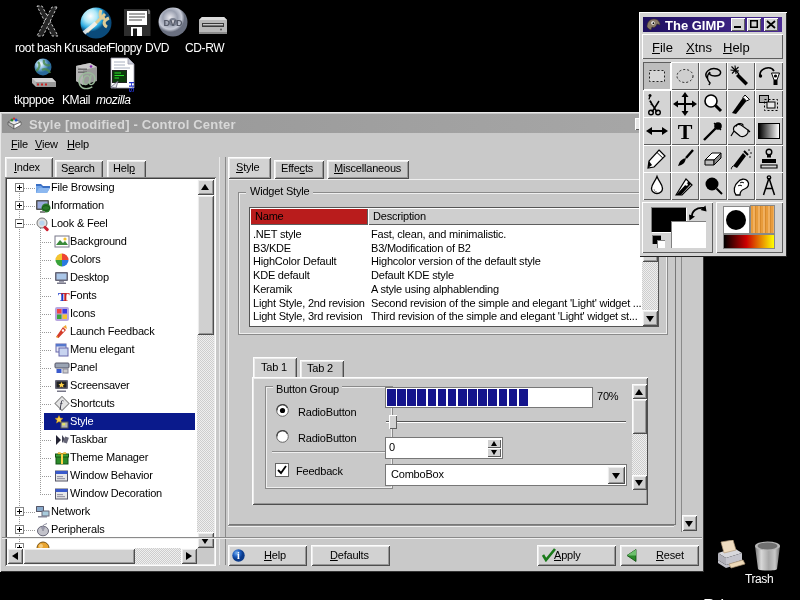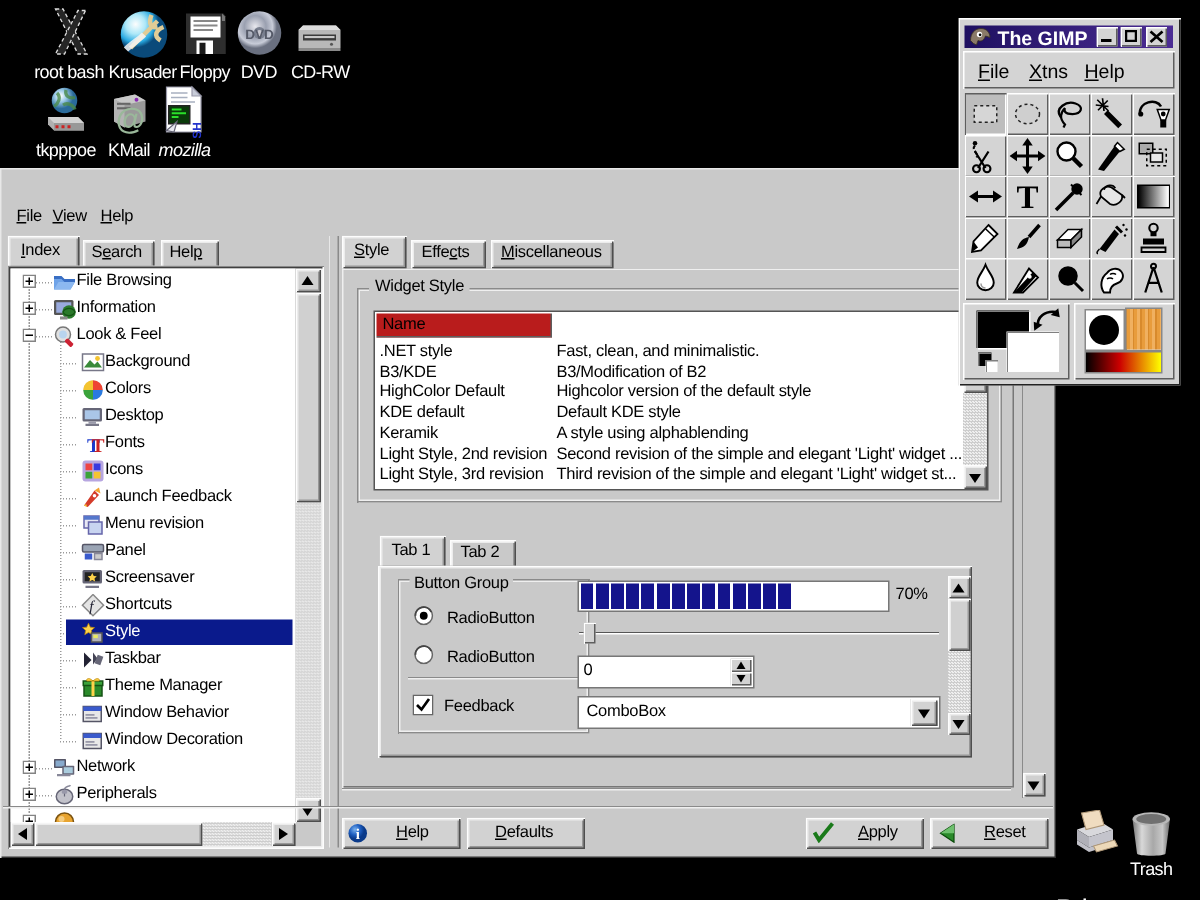--- a/index.html
+++ b/index.html
@@ -1,21 +1,21 @@
 <!DOCTYPE html>
 <html><head><meta charset="utf-8"><style>
 *{margin:0;padding:0;box-sizing:border-box;border:0}
 html,body{width:800px;height:600px}
 body{background:#000;font-family:"Liberation Sans",sans-serif;position:relative;overflow:hidden}
 .a{position:absolute}
 .r1{box-shadow:inset 1px 1px 0 #fff,inset -1px -1px 0 #5e5e5e}
 .r2{box-shadow:inset 1px 1px 0 #fdfdfd,inset -1px -1px 0 #4e4e4e,inset 2px 2px 0 #ececec,inset -2px -2px 0 #979797}
 .s2{box-shadow:inset 1px 1px 0 #888,inset -1px -1px 0 #fdfdfd,inset 2px 2px 0 #404040,inset -2px -2px 0 #ececec}
 .lbl{font-size:11px;letter-spacing:-0.2px;color:#000;white-space:nowrap;line-height:1}
-.dlbl{color:#fff;font-size:12px;letter-spacing:-0.4px;text-align:center;white-space:nowrap;line-height:1}
+.dlbl{color:#fff;font-size:12px;letter-spacing:-0.4px;text-align:left;white-space:nowrap;line-height:1}
 .chk{background-image:conic-gradient(#efefef 25%,#cdcdcd 0 50%,#efefef 0 75%,#cdcdcd 0);background-size:2px 2px}
 u{text-decoration:underline}
 </style></head>
 <body>
 
 <div class="a" id="desktop-icons">
   <svg class="a" style="left:33px;top:5px" width="29" height="33" viewBox="0 0 29 33">
       <g stroke="#dedede" stroke-width="0.9" stroke-dasharray="2.5 1.8" fill="#262626">
         <polygon points="4,1 9,1 25,31 19,31"></polygon>
         <polygon points="24,2 19,2 4,31 10,31"></polygon>
@@ -116,20 +116,32 @@
         <path d="M6.5 16 H13 M6.5 18.5 H16 M6.5 21 H11"></path>
       </g>
       <text x="24" y="32" font-size="8" font-weight="bold" fill="#2233cc" text-anchor="middle" transform="rotate(-90 24 30)" font-family="Liberation Sans">SH</text>
       <polygon points="3,30 10,24 8,31" fill="#e8e8f0" stroke="#667" stroke-width="0.8"></polygon>
     </svg>
   <div class="dlbl a" style="left:96px;top:94px;width:54px;font-style:italic">mozilla</div>
 </div>
 
 <div class="a" id="cc" style="left:0px;top:112px;width:704px;height:460px;background:#c9c9c9;box-shadow:inset 1px 1px 0 #e8e8e8,inset -1px -1px 0 #333">
 
+  <div class="a" style="left:2px;top:2px;width:700px;height:19px;background:linear-gradient(90deg,#959595,#a8a8a8)">
+    <svg class="a" style="left:5px;top:2px" width="15" height="15" viewBox="0 0 15 15">
+      <polygon points="1,6 7,3 14,6 7,9" fill="#e8e8e8" stroke="#555" stroke-width="0.7"></polygon>
+      <polygon points="1,6 7,9 7,13 1,9" fill="#bbb" stroke="#555" stroke-width="0.7"></polygon>
+      <polygon points="14,6 7,9 7,13 14,9" fill="#fff" stroke="#555" stroke-width="0.7"></polygon>
+      <circle cx="5" cy="4" r="1.5" fill="#2a8a2a"></circle>
+        <circle cx="9" cy="4" r="1.5" fill="#2255cc"></circle>
+        <circle cx="7" cy="2.6" r="1.2" fill="#cc3333"></circle>
+    </svg>
+    <div class="a" style="left:27px;top:3px;font-size:13px;font-weight:bold;color:#d8d8d8;letter-spacing:0.2px">Style [modified] - Control Center</div>
+    <div class="a r1" style="left:633px;top:4px;width:5px;height:12px;background:#e8e8e8"></div>
+  </div>
 
   <div class="a" style="left:2px;top:21px;width:700px;height:22px">
     <div class="a lbl" style="left:9px;top:6px"><u>F</u>ile</div>
     <div class="a lbl" style="left:33px;top:6px"><u>V</u>iew</div>
     <div class="a lbl" style="left:65px;top:6px"><u>H</u>elp</div>
   </div>
 
   <div class="a r2" style="left:5px;top:45px;width:48px;height:22px;background:#d2d2d2">
       <div class="lbl" style="margin:5px 0 0 9px"><u>I</u>ndex</div>
     </div>
@@ -227,21 +239,21 @@
           <path d="M2 13 l2 1 -0.5-2z" fill="#f4c430"></path>
           <circle cx="9" cy="6.5" r="1.2" fill="#fff"></circle>
         </svg>
       <div class="a lbl" style="left:63px;top:147px">Launch Feedback</div>
       <div class="a" style="left:33px;top:171px;width:11px;height:1px;background-image:repeating-linear-gradient(90deg,#9a9a9a 0 1px,transparent 1px 2px)"></div>
       <svg class="a" style="left:47px;top:163px" width="16" height="16" viewBox="0 0 16 16">
           <rect x="2" y="2" width="10" height="8" fill="#e8e8f4" stroke="#66a"></rect>
           <rect x="2" y="2" width="10" height="2.5" fill="#5577cc"></rect>
           <rect x="5" y="6" width="9" height="8" fill="#c8d4f0" stroke="#66a"></rect>
         </svg>
-      <div class="a lbl" style="left:63px;top:165px">Menu revision</div>
+      <div class="a lbl" style="left:63px;top:165px">Menu elegant</div>
       <div class="a" style="left:33px;top:189px;width:11px;height:1px;background-image:repeating-linear-gradient(90deg,#9a9a9a 0 1px,transparent 1px 2px)"></div>
       <svg class="a" style="left:47px;top:181px" width="16" height="16" viewBox="0 0 16 16">
           <rect x="1" y="3" width="14" height="5" rx="1" fill="#9aa4b4" stroke="#556"></rect>
           <rect x="2.5" y="9" width="5" height="4" fill="#3a5acc"></rect>
           <rect x="9" y="9" width="5" height="4" fill="#ccc" stroke="#889"></rect>
         </svg>
       <div class="a lbl" style="left:63px;top:183px">Panel</div>
       <div class="a" style="left:33px;top:207px;width:11px;height:1px;background-image:repeating-linear-gradient(90deg,#9a9a9a 0 1px,transparent 1px 2px)"></div>
       <svg class="a" style="left:47px;top:199px" width="16" height="16" viewBox="0 0 16 16">
           <rect x="1" y="2" width="13" height="9" rx="1" fill="#667"></rect>
@@ -370,20 +382,23 @@
     </div>
 
   <div class="a" id="rpane" style="left:228px;top:67px;width:448px;height:346px;background:#c9c9c9;box-shadow:inset 1px 1px 0 #efefef,inset -1px -1px 0 #777">
 
     <div class="a" style="left:10px;top:13px;width:430px;height:143px;box-shadow:inset 1px 1px 0 #8a8a8a,inset -1px -1px 0 #8a8a8a,inset 2px 2px 0 #efefef,inset -2px -2px 0 #efefef"></div>
     <div class="a lbl" style="left:18px;top:7px;background:#c9c9c9;padding:0 4px">Widget Style</div>
 
     <div class="a" style="left:22px;top:29px;width:408px;height:118px;background:#fff;box-shadow:0 0 0 1px #555">
       <div class="a r1" style="left:0;top:0;width:118px;height:17px;background:#b91c1c">
           <div class="lbl" style="margin:3px 0 0 5px">Name</div>
+        </div>
+      <div class="a r1" style="left:118px;top:0;width:274px;height:17px;background:#cfcfcf">
+          <div class="lbl" style="margin:3px 0 0 5px">Description</div>
         </div>
       <div class="a lbl" style="left:3px;top:20px;line-height:13.7px">.NET style<br>B3/KDE<br>HighColor Default<br>KDE default<br>Keramik<br>Light Style, 2nd revision<br>Light Style, 3rd revision</div>
       <div class="a lbl" style="left:121px;top:20px;line-height:13.7px">Fast, clean, and minimalistic.<br>B3/Modification of B2<br>Highcolor version of the default style<br>Default KDE style<br>A style using alphablending<br>Second revision of the simple and elegant 'Light' widget ...<br>Third revision of the simple and elegant 'Light' widget st...</div>
       <div class="a" style="left:392px;top:0;width:16px;height:118px;background:#cfcfcf">
         <div class="a r2" style="left:0;top:0;width:16px;height:16px;background:#d0d0d0">
             <div class="a" style="left:4px;top:5px;width:0;height:0;border-left:4px solid transparent;border-right:4px solid transparent;border-bottom:6px solid #000"></div>
           </div>
         <div class="a r2" style="left:0;top:16px;width:16px;height:38px;background:#d0d0d0"></div>
         <div class="a chk" style="left:0;top:54px;width:16px;height:48px"></div>
         <div class="a r2" style="left:0;top:102px;width:16px;height:16px;background:#d0d0d0">
@@ -482,21 +497,21 @@
       </svg>
     <div class="lbl" style="margin:5px 0 0 36px"><u>H</u>elp</div>
   </div>
   <div class="a r2" style="left:311px;top:433px;width:79px;height:21px;background:#d2d2d2">
       <div class="lbl" style="margin:5px 0 0 19px;"><u>D</u>efaults</div>
     </div>
   <div class="a r2" style="left:537px;top:433px;width:79px;height:21px;background:#d2d2d2">
     <svg class="a" style="left:4px;top:3px" width="16" height="14" viewBox="0 0 16 14">
         <path d="M2 7 L5 12 L14 1" fill="none" stroke="#1a7a1a" stroke-width="2.6"></path>
       </svg>
-    <div class="lbl" style="margin:5px 0 0 35px"><u>A</u>pply</div>
+    <div class="lbl" style="margin:5px 0 0 17px"><u>A</u>pply</div>
   </div>
   <div class="a r2" style="left:620px;top:433px;width:79px;height:21px;background:#d2d2d2">
     <svg class="a" style="left:6px;top:4px" width="12" height="13" viewBox="0 0 12 13">
         <polygon points="1,6.5 10,0.5 10,12.5" fill="#2a8a2a" stroke="#0a4a0a" stroke-width="0.8"></polygon>
         <polygon points="1,6.5 10,0.5 10,6.5" fill="#6ec06e"></polygon>
       </svg>
     <div class="lbl" style="margin:5px 0 0 36px"><u>R</u>eset</div>
   </div>
 </div>
 

